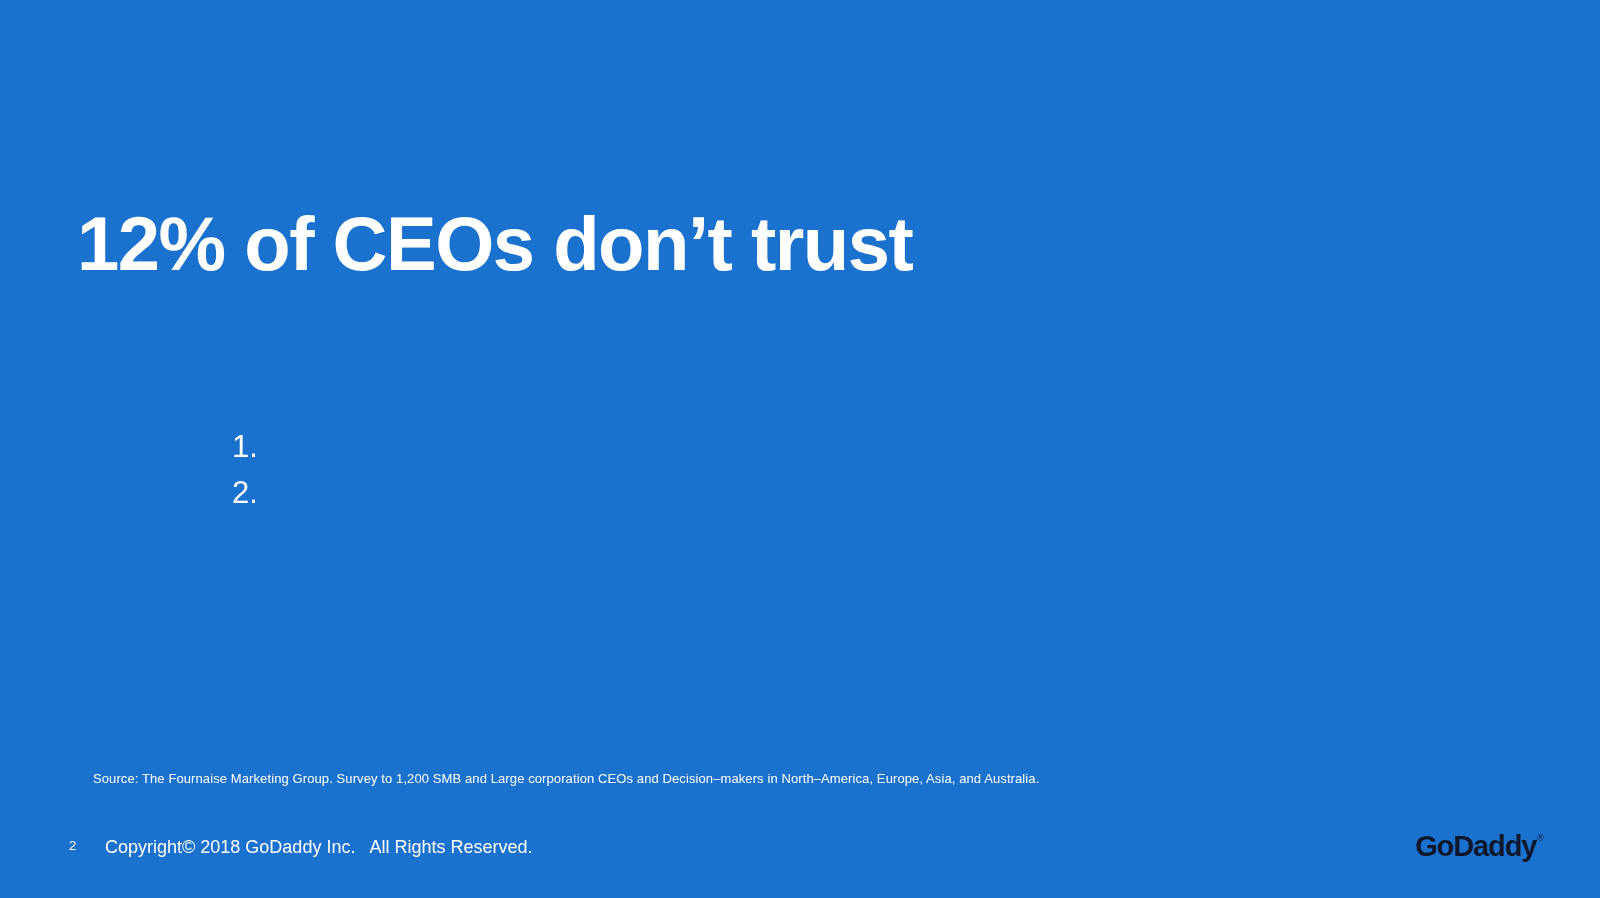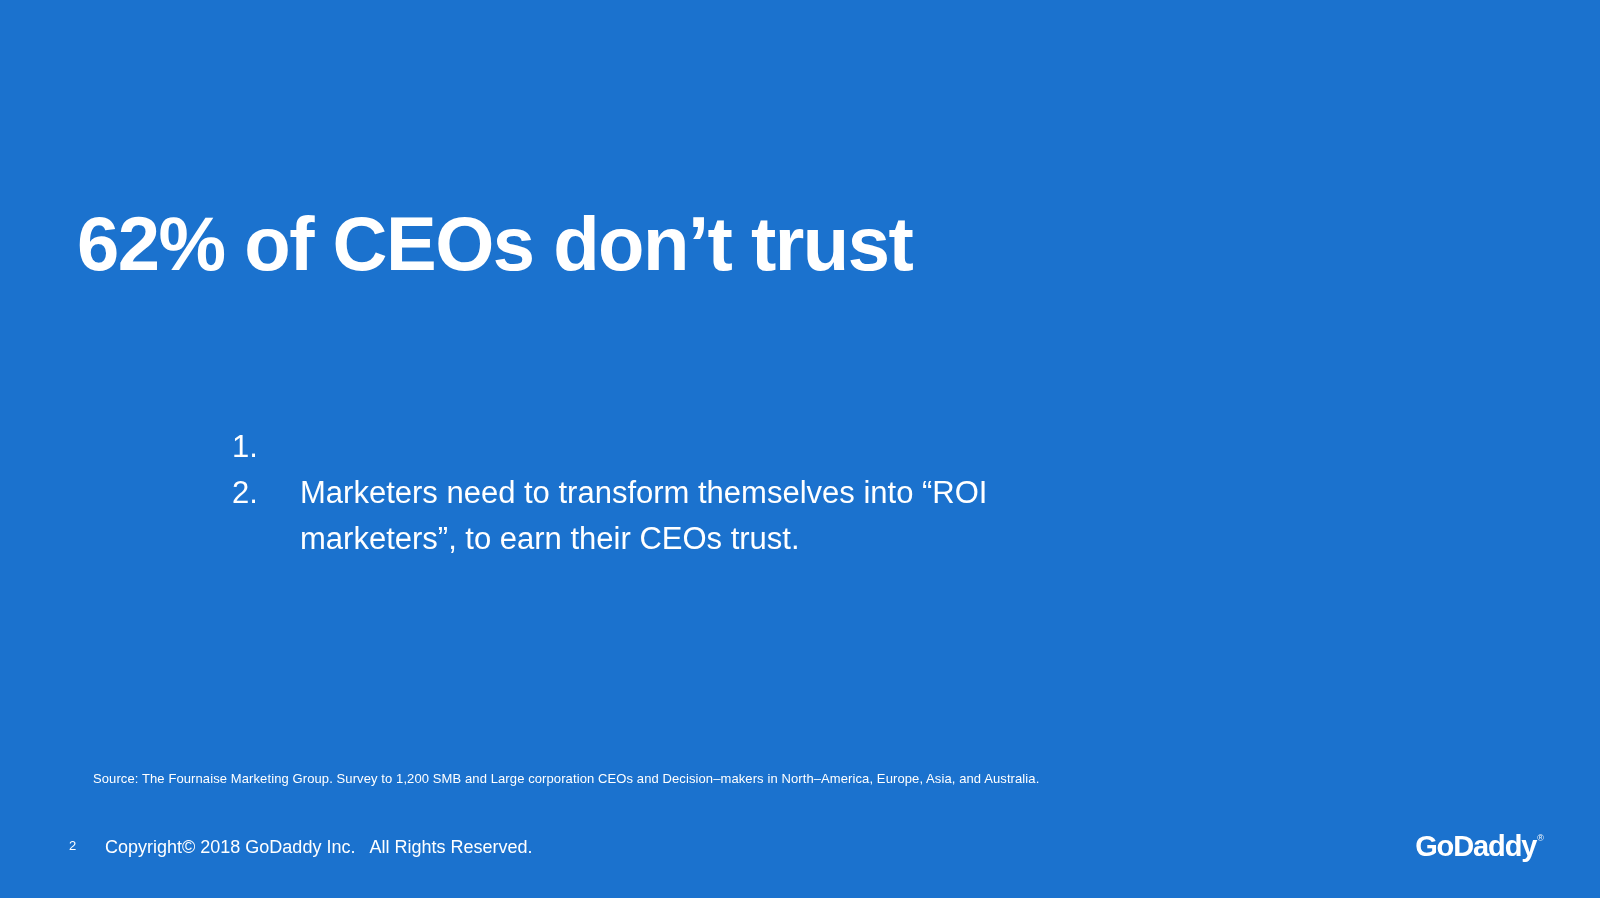--- a/index.html
+++ b/index.html
@@ -98,51 +98,50 @@
     white-space: pre;
   }
 
   
   .logo {
     position: absolute;
     right: 56px;
     top: 830px;
     display: flex;
     align-items: flex-start;
-    color: #ffffff;
+    color: #0f172a;
   }
   .logo-wordmark {
     font-size: 29px;
     line-height: 32px;
     font-weight: bold;
     letter-spacing: -1.1px;
   }
   .logo-reg {
     font-size: 9px;
     line-height: 12px;
     margin-left: 1px;
     margin-top: 2px;
   }
 </style>
 </head>
 <body>
 
 <div id="slide">
 
   <div class="headline">
-    <div class="headline-line1">62% of CEOs don’t trust</div>
+    <div class="headline-line1">12% of CEOs don’t trust</div>
   </div>
 
   <div class="list-block">
     <div class="list-item">
       <span class="list-marker">1.</span>
     </div>
     <div class="list-item">
       <span class="list-marker">2.</span>
-      <span class="list-text">Marketers need to transform themselves into “ROI marketers”, to earn their CEOs trust.</span>
     </div>
   </div>
 
   <div class="source-note">Source: The Fournaise Marketing Group. Survey to 1,200 SMB and Large corporation CEOs and Decision–makers in North–America, Europe, Asia, and Australia.</div>
 
   <div class="footer-page-number">2</div>
 
   <div class="footer-copyright">Copyright© 2018 GoDaddy Inc.   All Rights Reserved.</div>
 
   <div class="logo">

